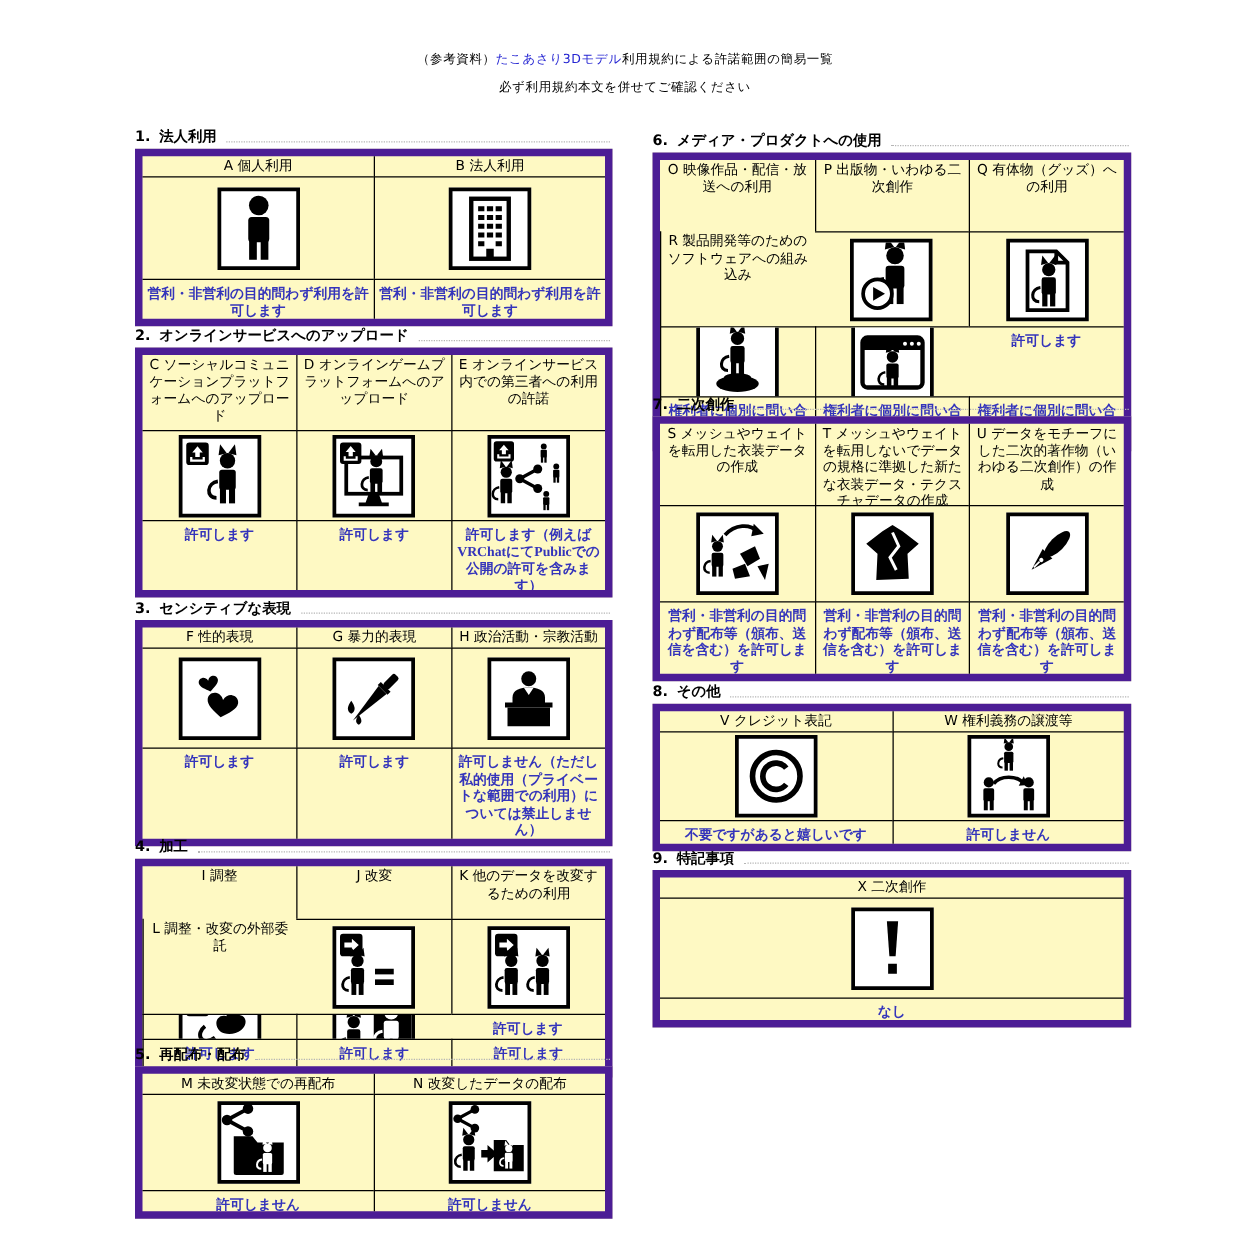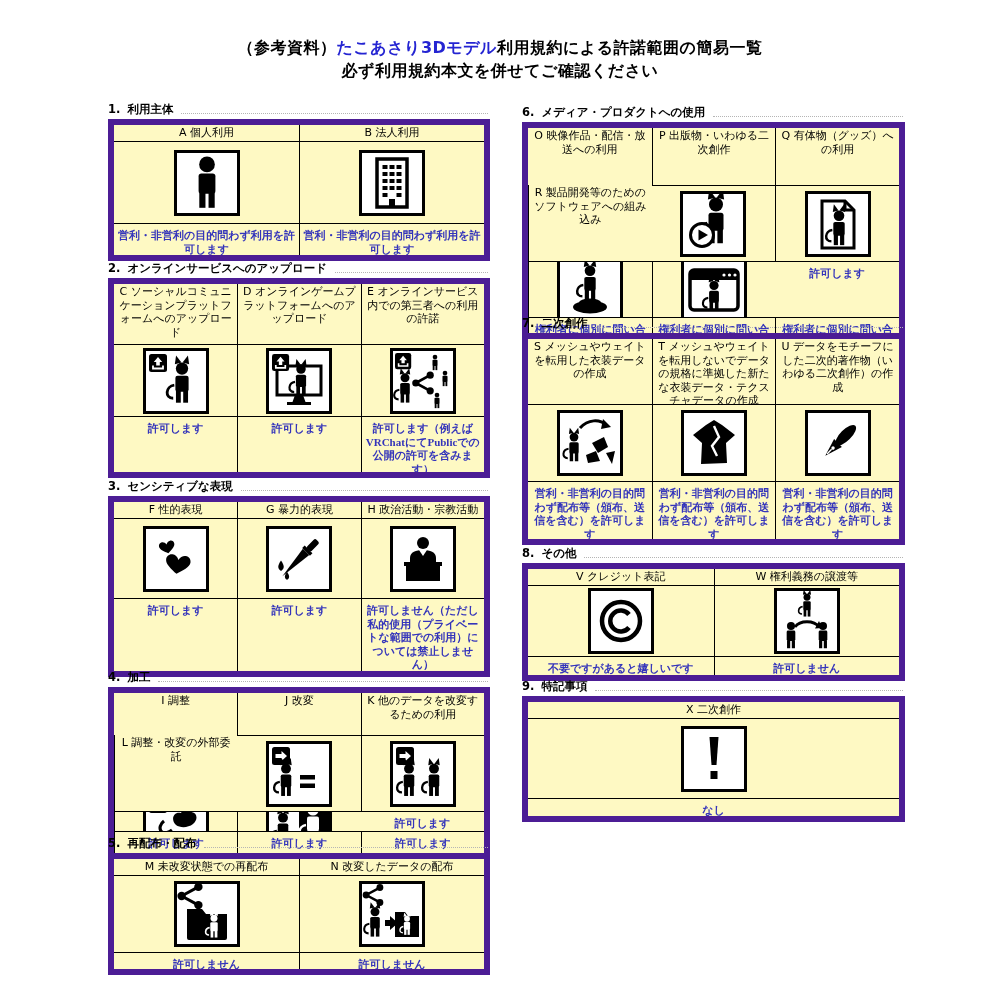--- a/index.html
+++ b/index.html
@@ -2,21 +2,21 @@
 <html style="--accent: #2424d2; --result: #3434bb; --leader: #b5b5b5;"><head>
 <meta charset="utf-8">
 <style>
   html,body{margin:0;padding:0;}
   body{
     width:1000px;height:1000px;background:#fff;position:relative;
     font-family:"DejaVu Sans","Liberation Sans",sans-serif;color:#000;
     -webkit-font-smoothing:antialiased;
   }
   .title-wrap{position:absolute;top:36px;left:0;width:1000px;text-align:center;
-    font-weight:bold;font-size:16px;line-height:23px;letter-spacing:.5px;}
+    font-weight:normal;font-size:10px;line-height:23px;letter-spacing:.5px;}
   .accent{color:var(--accent,#2424d2);}
   .col{position:absolute;}
   .section{position:absolute;}
   .col-left .section{left:0;width:382px;}
   .col-right .section{left:0;width:383px;}
   .sec-head{display:flex;align-items:flex-end;height:14px;margin-bottom:3px;
     font-weight:bold;font-size:11.5px;line-height:14px;white-space:nowrap;}
   .sec-num{margin-right:7px;}
   .leader{flex:1;border-bottom:1.5px dotted var(--leader,#b5b5b5);margin:0 2px 2px 8px;}
   .ptable{display:grid;border:6px solid #4c1d95;background:#fef9c3;}
@@ -76,21 +76,21 @@
 <div class="title-wrap">
   <div><span>（参考資料）</span><span class="accent">たこあさり3Dモデル</span><span>利用規約による許諾範囲の簡易一覧</span></div>
   <div>必ず利用規約本文を併せてご確認ください</div>
 </div>
 
 <div class="col col-left" style="left:108px;top:0;width:382px;">
 
   <div class="section" style="top:102px">
     <div class="sec-head">
       <span class="sec-num">1.</span>
-      <span>利用主体</span>
+      <span>法人利用</span>
       <span class="leader"></span>
     </div>
     <div class="ptable cols2" style="grid-template-rows:16px 82px 32px">
       <div class="cell hcell c0 r0">A 個人利用</div>
       <div class="cell hcell r0">B 法人利用</div>
       <div class="cell icell c0">
           <div class="icon-box">
         <svg viewBox="0 0 60 60">
               <use href="#g-man" transform="translate(30,31) scale(1.4)" color="#000"></use>
             </svg>

